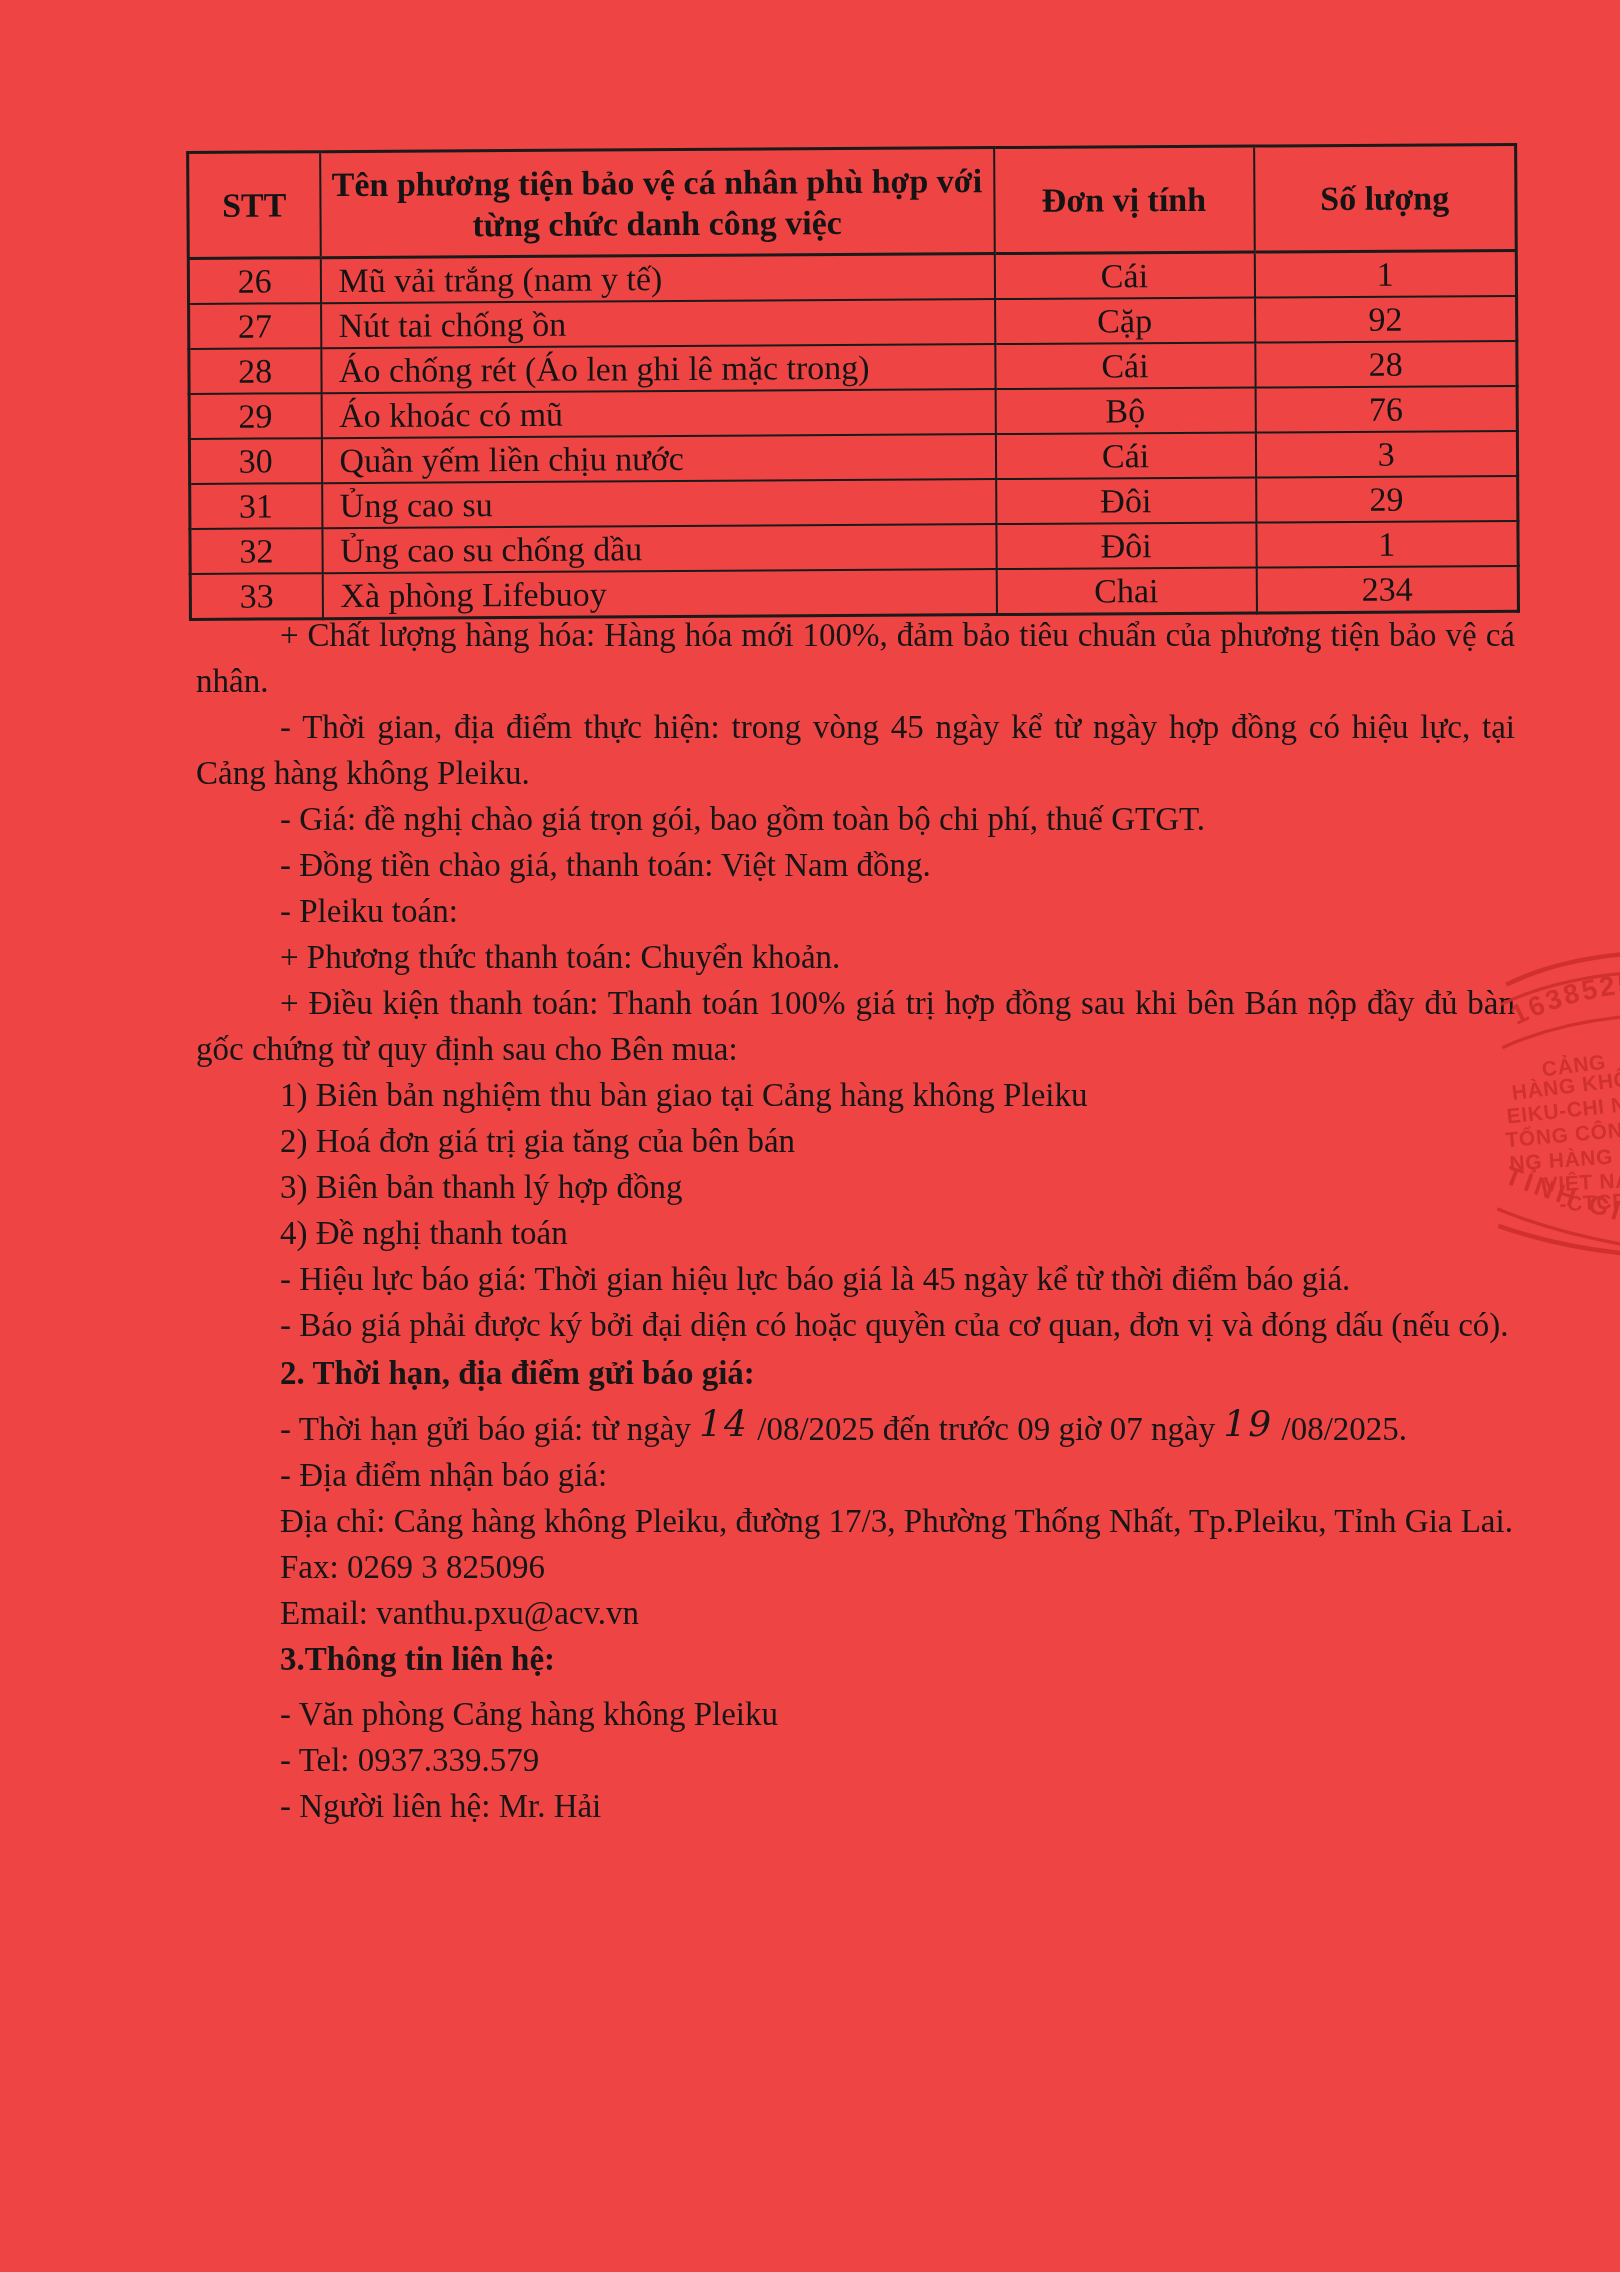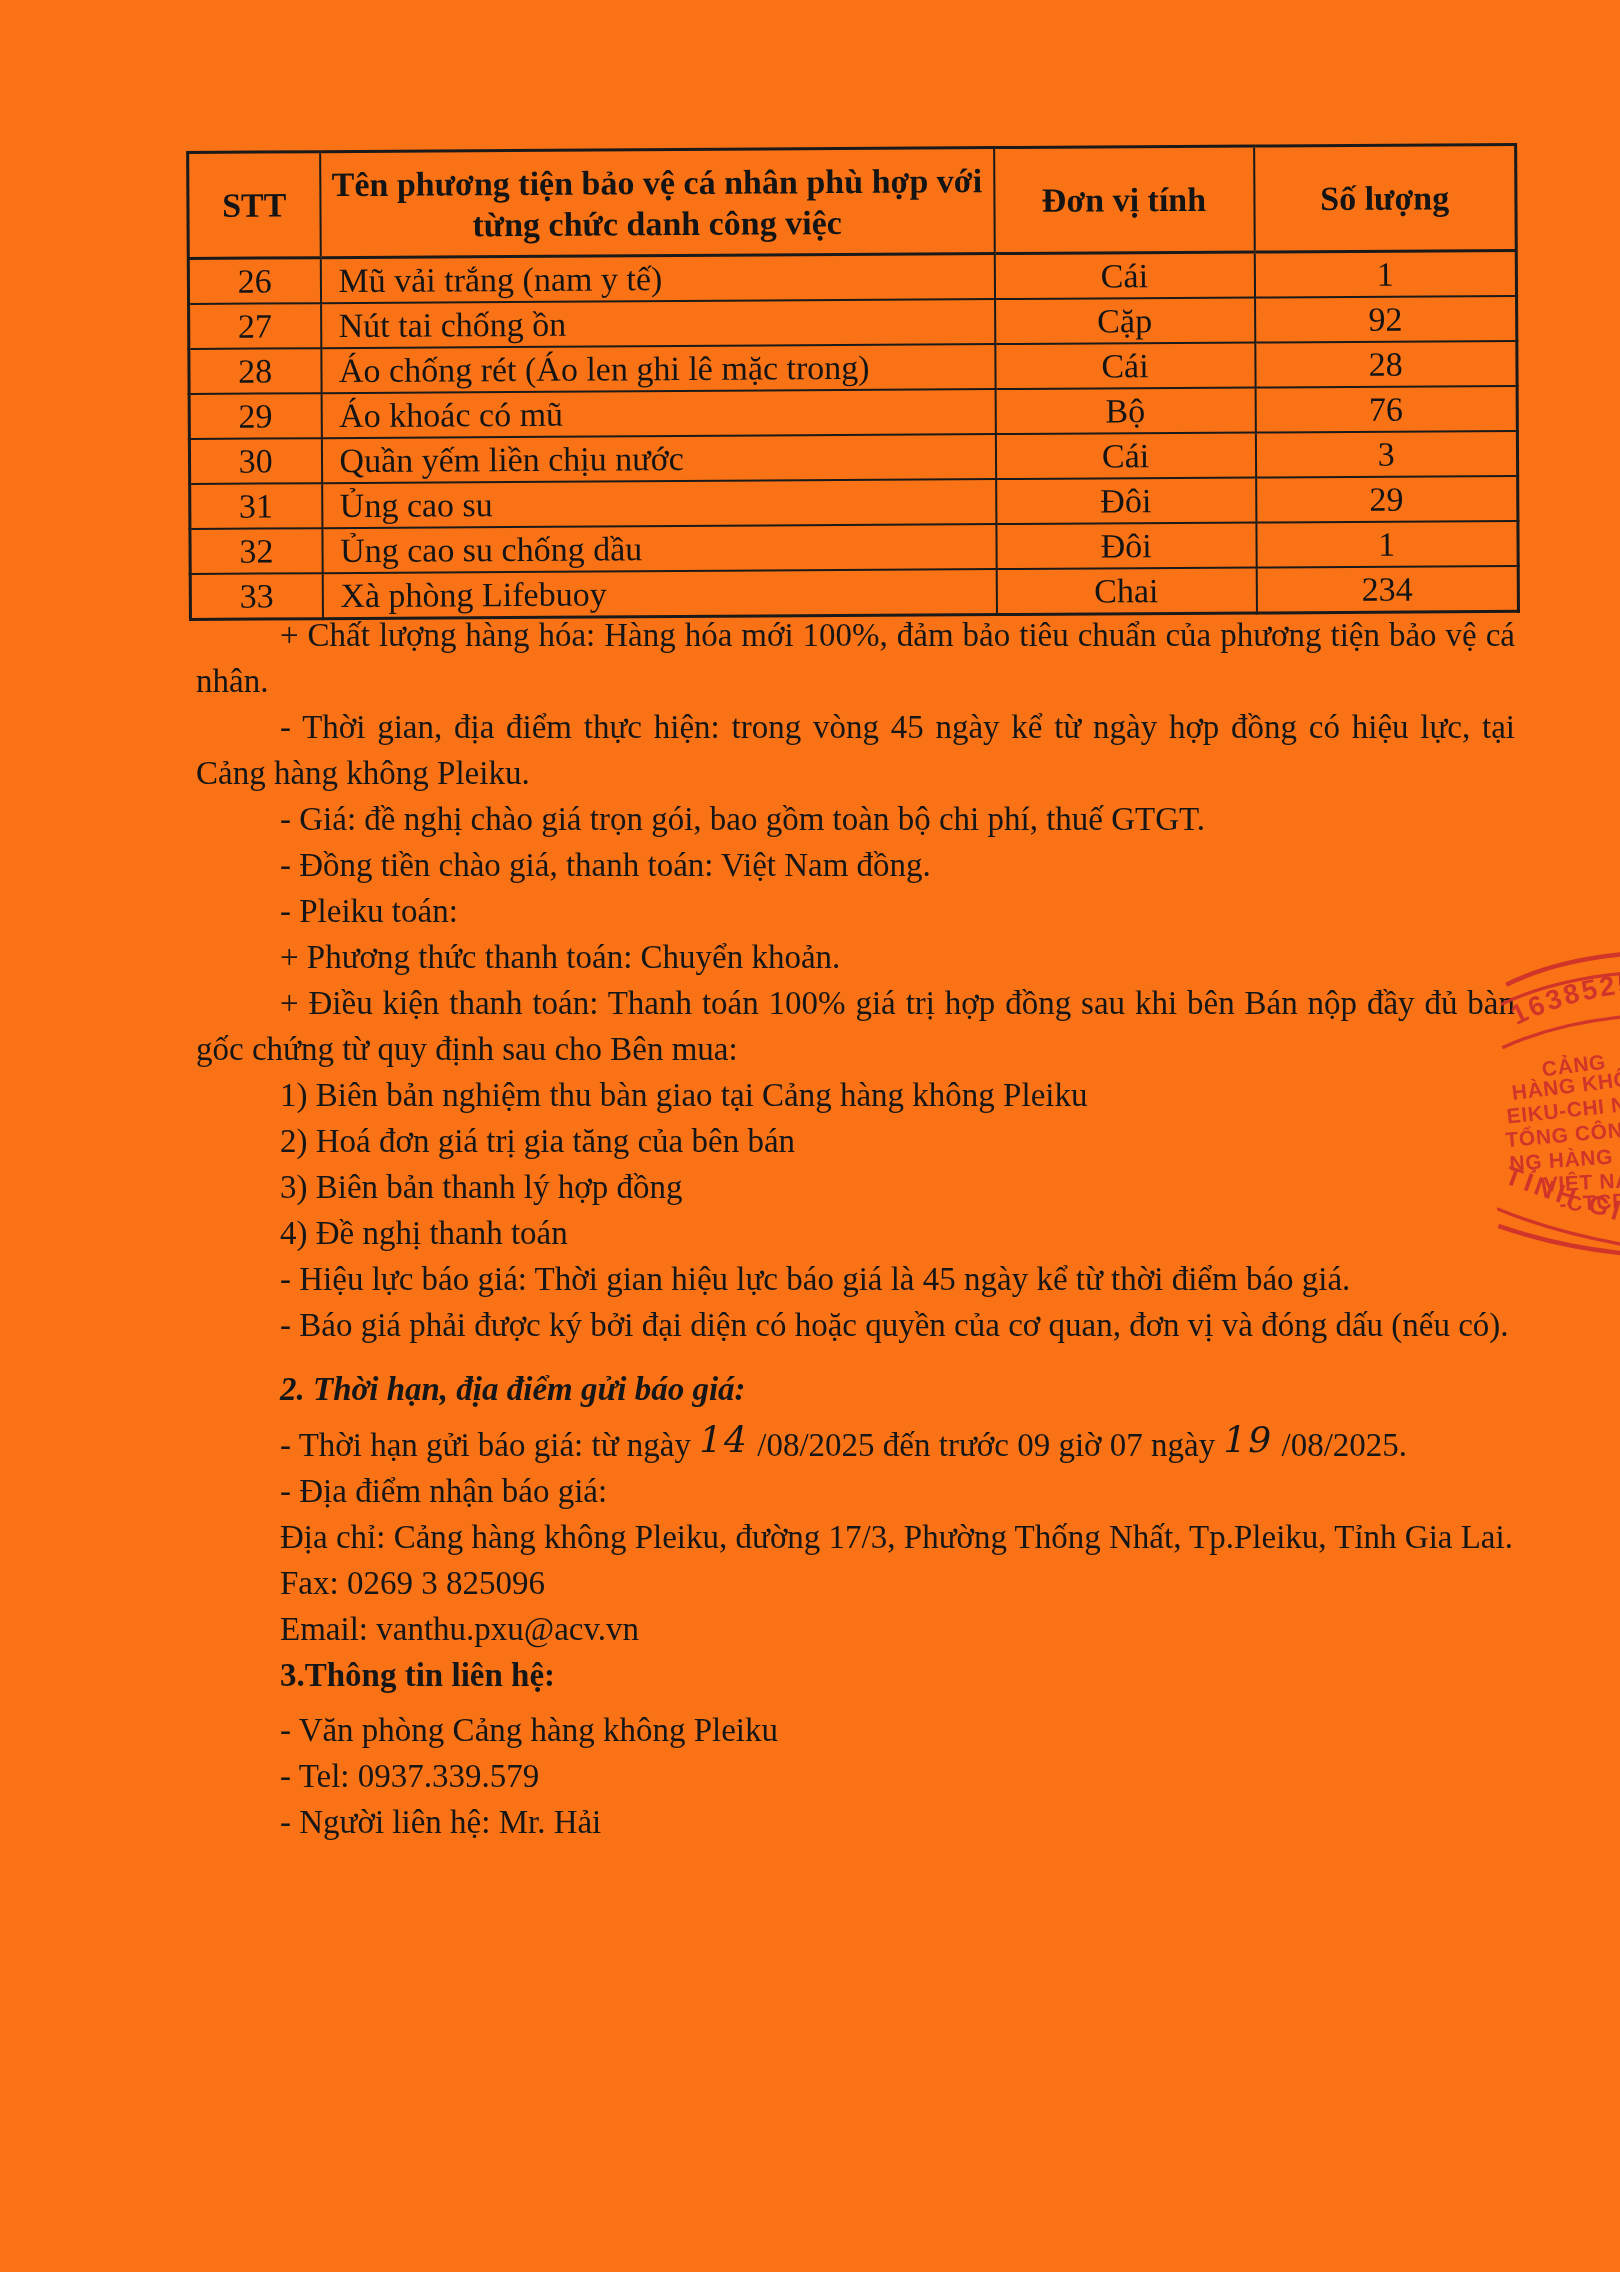--- a/index.html
+++ b/index.html
@@ -1,21 +1,21 @@
 <!DOCTYPE html>
 <html style="font-size:10.5px"><head>
 <meta charset="utf-8">
 <style>
   html,body{margin:0;padding:0;}
   body{
     width:1620px;height:2273px;background:#ffffff;
     font-family:"Liberation Serif", serif;color:#1b1b1b;
   }
   .page{
-    position:relative;width:1620px;height:2273px;overflow:hidden;background:#f97316;
+    position:relative;width:1620px;height:2273px;overflow:hidden;background:#ef4444;
   }
   
   .ppe-table{
     position:absolute;left:189px;top:151px;width:1328px;
     border-collapse:collapse;table-layout:fixed;
     transform:rotate(-0.35deg);transform-origin:0 100%;
     font-size:34px;color:#141414;
   }
   .ppe-table th,.ppe-table td{
     border:2px solid #1a1a1a;vertical-align:middle;
@@ -30,21 +30,21 @@
   .ppe-table tbody td{height:43px;padding:0 3.9px;}
   .ppe-table td.c-stt,.ppe-table td.c-unit,.ppe-table td.c-qty{text-align:center;}
   .ppe-table td.c-name{text-align:left;padding-left:17px;}
   
   .body-text{
     position:absolute;left:196px;top:612px;width:1319px;
     font-size:33px;line-height:46px;text-align:justify;color:#161616;
   }
   .body-text p{margin:0;text-indent:84px;}
   .body-text p.bold{font-weight:bold;}
-  .body-text p.h2{margin-bottom:8.5px;margin-top:18px;font-style:italic;}
+  .body-text p.h2{margin-bottom:8.5px;margin-top:2px;}
   .body-text p.gap-top{margin-top:9px;}
   .hand{
     font-family:"DejaVu Serif", serif;font-style:italic;
     font-size:36px;letter-spacing:2px;position:relative;top:-3.3px;
   }
   
   .stamp{
     position:absolute;left:1497px;top:948px;width:262px;height:308px;
     pointer-events:none;opacity:0.93;
   }

